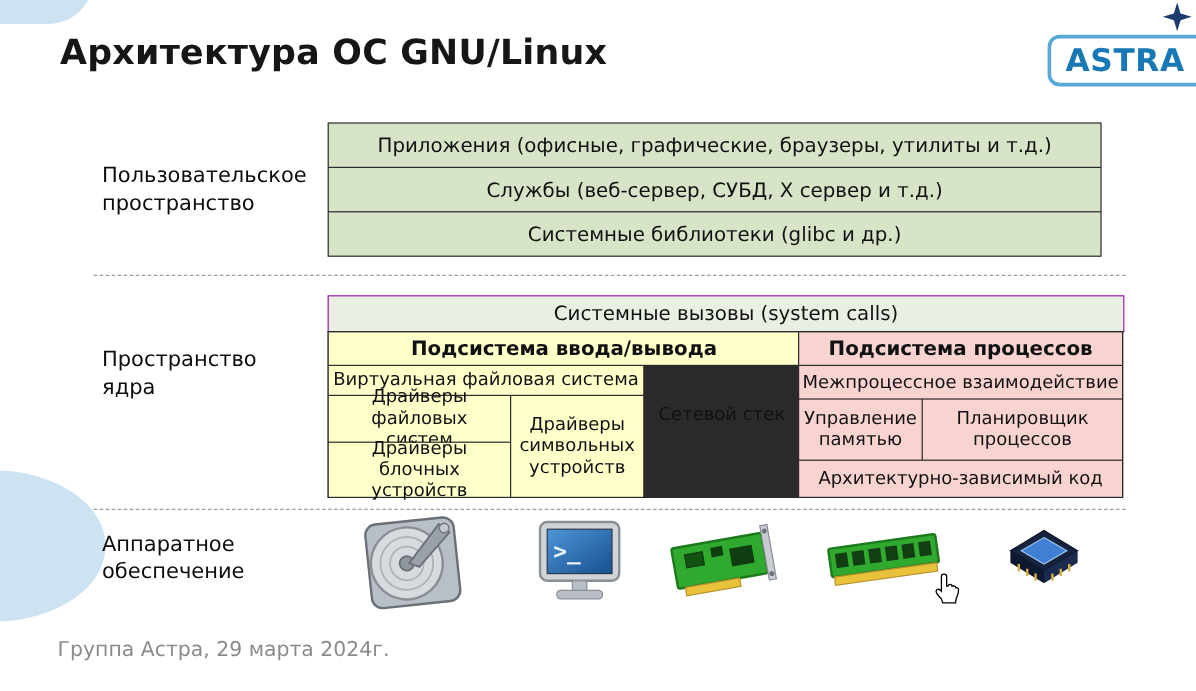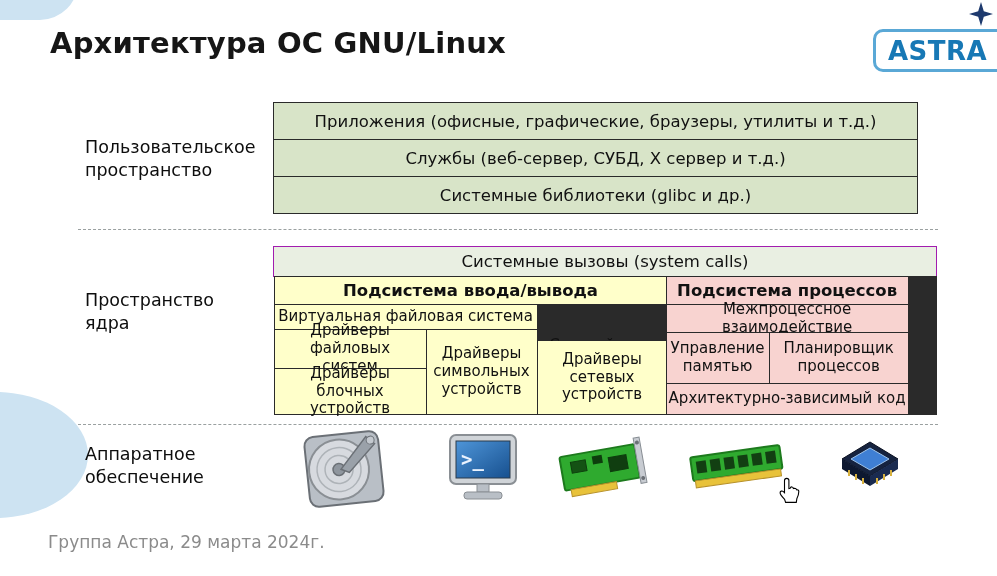--- a/index.html
+++ b/index.html
@@ -69,34 +69,34 @@
   .dash-1 { top:229px; }
   .dash-2 { top:424px; }
 
   
   .kernel-wrap { position:absolute; left:273px; top:246px; width:664px; }
   .syscalls {
     height:31px; border:1px solid #a21caf; background:#e9efe2;
     display:flex; align-items:center; justify-content:center;
     font-size:16.5px;
   }
-  .kernel-cols { display:flex; margin-top:-1px;justify-content:center; }
+  .kernel-cols { display:flex; margin-top:-1px; }
 
   .io-grid {
     width:393px; height:139px;
     border:1px solid #2a2a2a; background:#2a2a2a;
     display:grid; gap:1px;
     grid-template-columns:151px 110px 129px;
     grid-template-rows:27px 24px 10px 27px 45px;
   }
   .proc-grid {
     width:271px; height:139px; margin-left:-1px;
     border:1px solid #2a2a2a; background:#2a2a2a;
     display:grid; gap:1px;
-    grid-template-columns:1fr 1fr 1fr 1fr;
+    grid-template-columns:1fr;
     grid-template-rows:27px 27px 50px 30px;
   }
   .cell {
     display:flex; align-items:center; justify-content:center;
     text-align:center; line-height:1.18;
   }
   .io-grid .cell { background:#ffffca; }
   .proc-grid .cell { background:#f8d3d0; }
   .subsys-title { font-weight:700; font-size:16.5px; }
   .c-io-title { grid-column:1/4; grid-row:1; }
@@ -155,21 +155,20 @@
 
 <div class="kernel-wrap">
   <div class="syscalls">Системные вызовы (system calls)</div>
   <div class="kernel-cols">
     <div class="io-grid">
       <div class="cell subsys-title c-io-title">Подсистема ввода/вывода</div>
       <div class="cell c-vfs">Виртуальная файловая система</div>
       <div class="cell c-netstack">Сетевой стек</div>
       <div class="cell c-fsdrv">Драйверы файловых систем</div>
       <div class="cell c-chardrv">Драйверы символьных устройств</div>
-      <div class="cell c-netdrv">Драйверы сетевых устройств</div>
       <div class="cell c-blkdrv">Драйверы блочных устройств</div>
     </div>
     <div class="proc-grid">
       <div class="cell subsys-title c-proc-title">Подсистема процессов</div>
       <div class="cell c-ipc">Межпроцессное взаимодействие</div>
       <div class="cell c-mem">Управление памятью</div>
       <div class="cell c-sched">Планировщик процессов</div>
       <div class="cell c-arch">Архитектурно-зависимый код</div>
     </div>
   </div>

